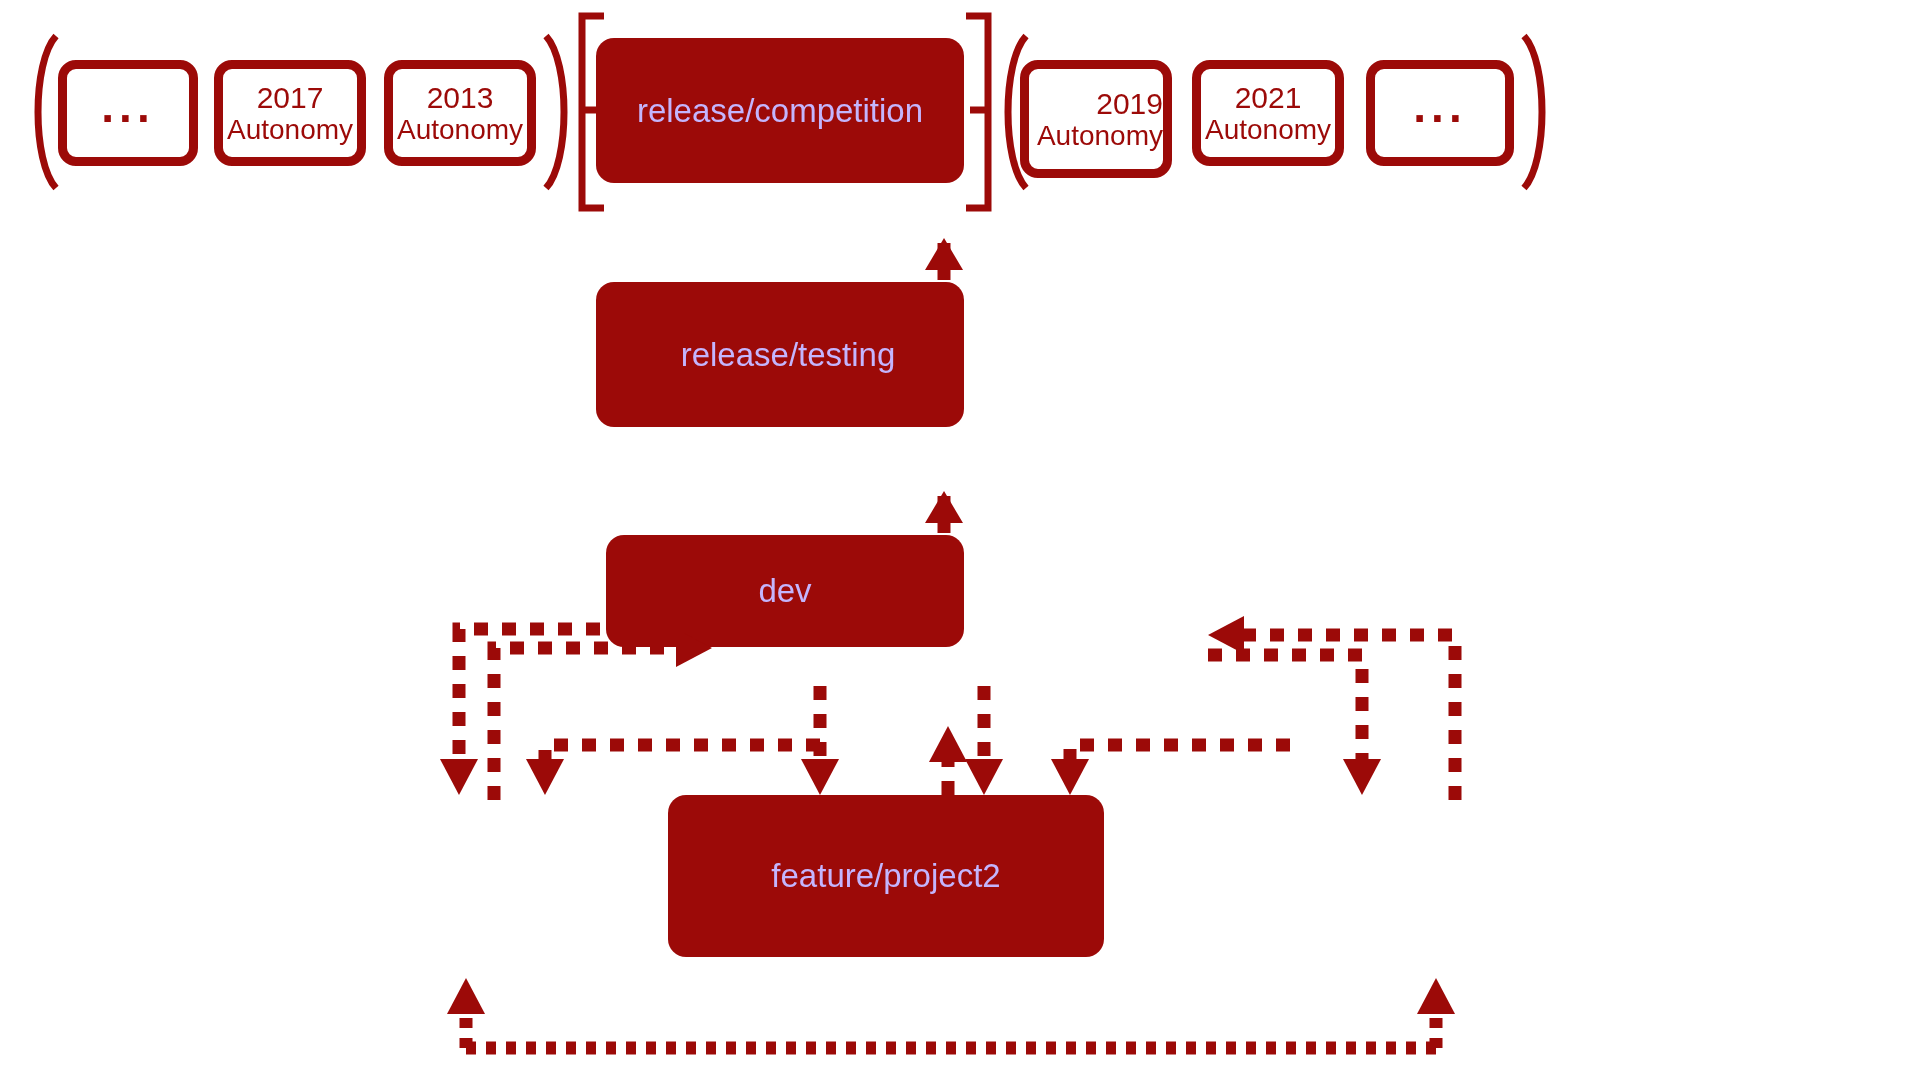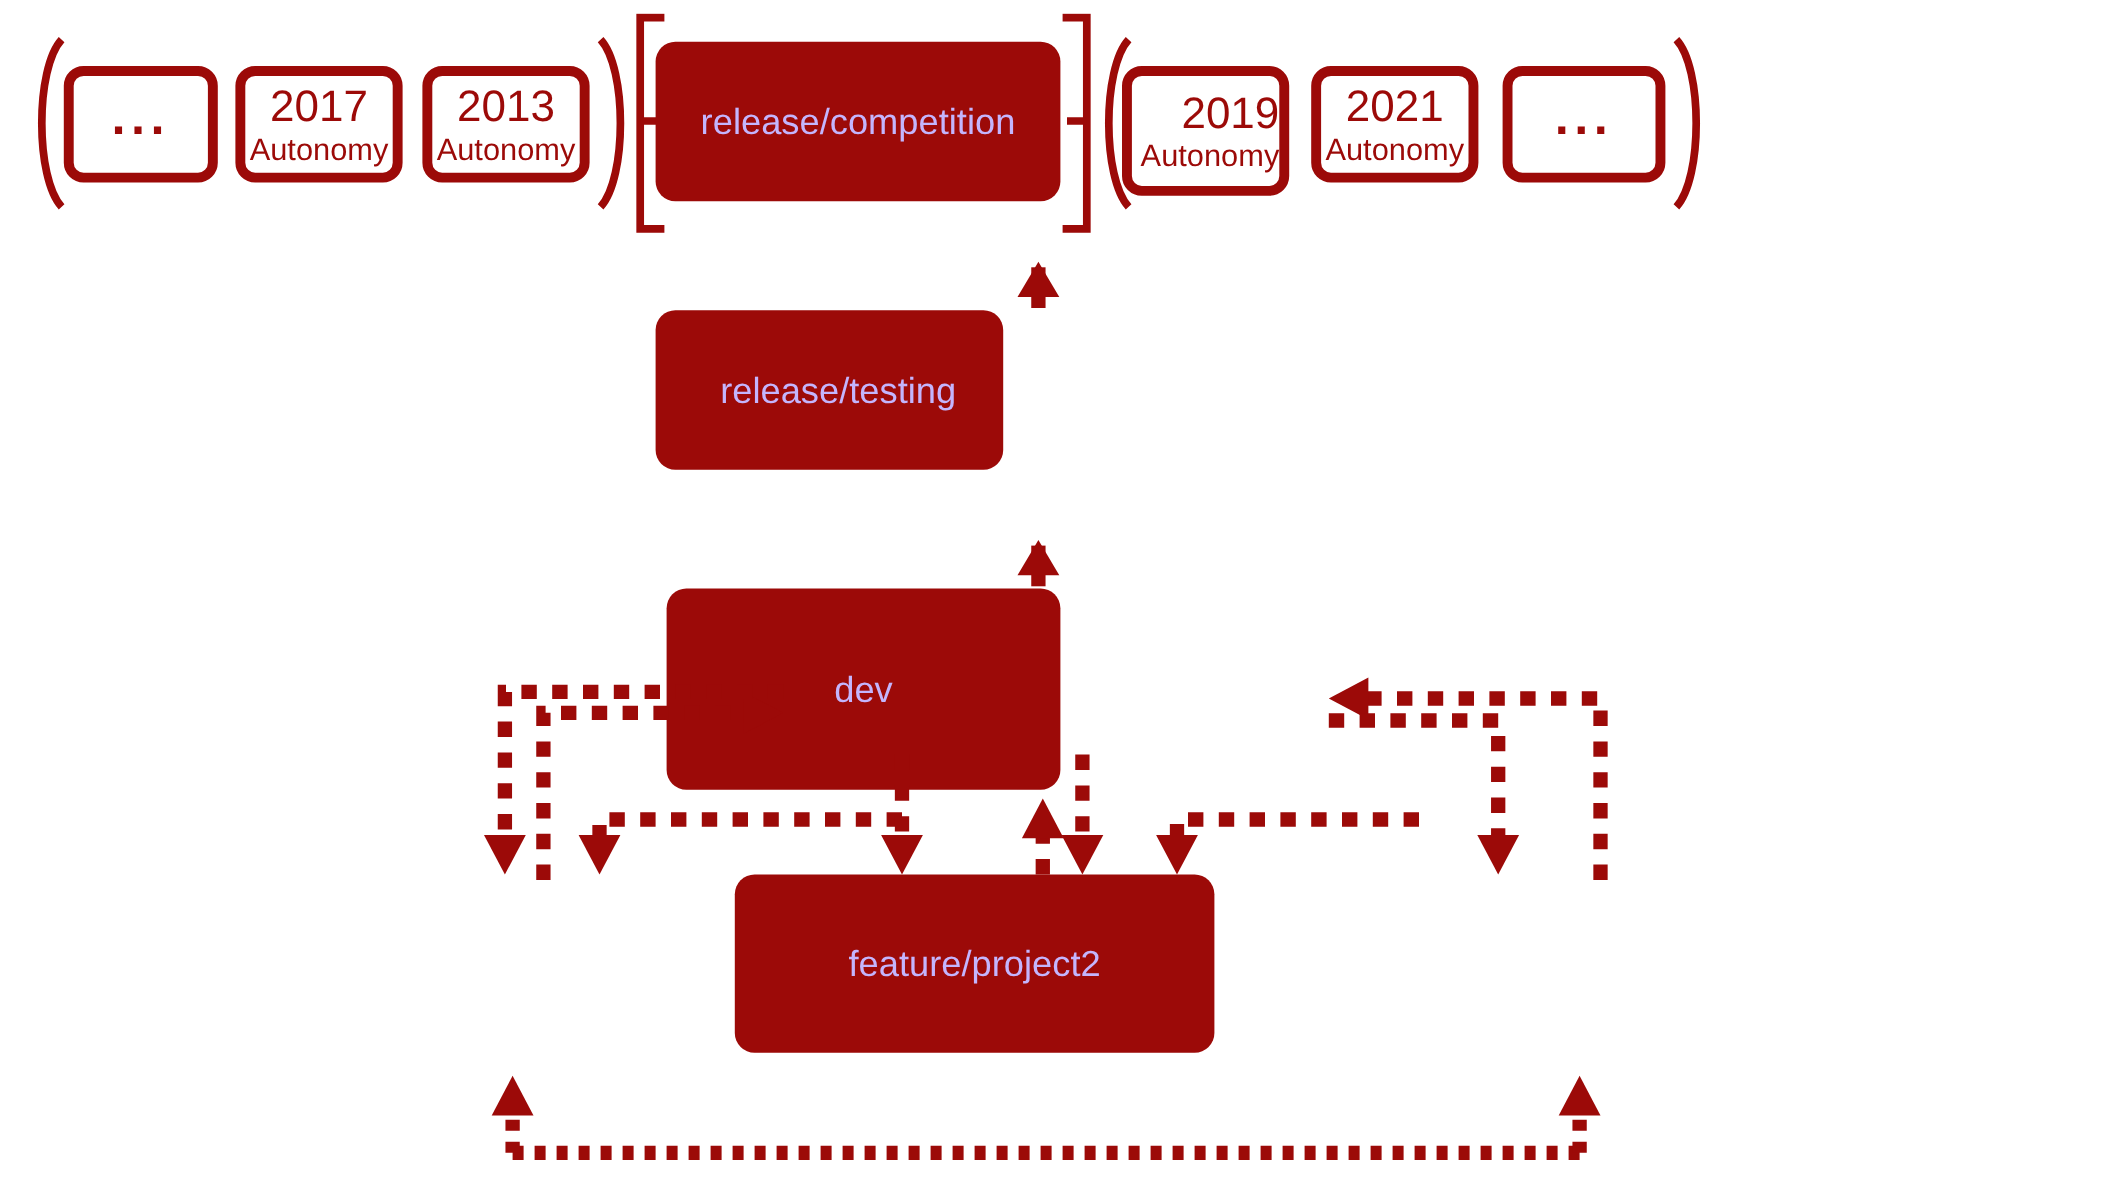--- a/index.html
+++ b/index.html
@@ -42,21 +42,21 @@
     border: 9px solid #9C0A08;
     border-radius: 18px;
     display: flex;
     flex-direction: column;
     align-items: center;
     justify-content: center;
     box-sizing: border-box;
     color: #9C0A08;
     line-height: 1.12;
   }
-  .yearbox .y1 { font-size: 40px; }
+  .yearbox .y1 { font-size: 30px; }
   .yearbox .y2 { font-size: 28px; }
   .yearbox .dots {
     font-size: 46px;
     letter-spacing: 5px;
     font-weight: 700;
     line-height: 0.6;
     padding-bottom: 12px;
   }
 
   
@@ -130,25 +130,25 @@
   </div>
 
   <div class="yearbox" style="left:1366px; top:60px; width:148px; height:106px;">
     <span class="dots">...</span>
   </div>
 
   <svg class="bracket" style="left:1518px; top:32px; width:40px; height:160px;" viewBox="0 0 40 160">
     <path d="M 6 4 C 30 30, 30 130, 6 156" fill="none" stroke="#9C0A08" stroke-width="7" stroke-linecap="butt"></path>
   </svg>
 
-  <div class="node" style="left:596px; top:282px; width:316px; height:145px;padding-left:16px;">
+  <div class="node" style="left:596px; top:282px; width:368px; height:145px;padding-left:16px;">
     <span class="node-label">release/testing</span>
   </div>
 
-  <div class="node" style="left:606px; top:535px; width:358px; height:183px;">
+  <div class="node" style="left:606px; top:535px; width:358px; height:112px;">
     <span class="node-label">dev</span>
   </div>
 
 
   <div class="node" style="left:668px; top:795px; width:436px; height:162px;">
     <span class="node-label">feature/project2</span>
   </div>
 
 
   <svg id="wires" viewBox="0 0 1920 1080">

